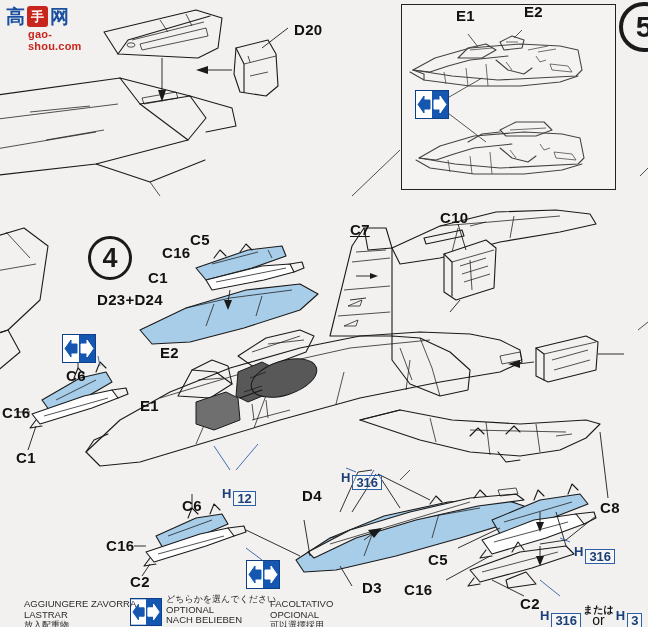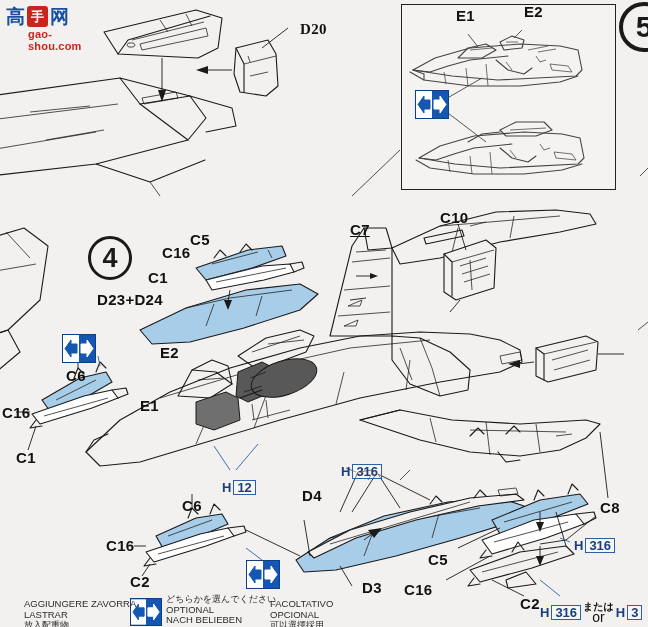--- a/index.html
+++ b/index.html
@@ -31,20 +31,21 @@
     font-family:"Liberation Sans",sans-serif;
     font-weight:bold;font-size:13px;
     color:#1b3f7a;white-space:nowrap;
   }
   .paint .bx{
     border:1.3px solid #2b5fa8;
     padding:0 3px;
     line-height:13px;
     display:inline-block;
     background:rgba(255,255,255,.35);
+    margin-top:11px;
   }
   .paint .ja{
     font-size:10px;font-weight:bold;color:#111;
     display:flex;flex-direction:column;align-items:center;line-height:10px;
   }
   .paint .ja .en{font-size:14px;font-weight:normal;}
 
   
   .optbadge{
     position:absolute;
@@ -478,21 +479,21 @@
 
   <div class="optbadge" style="left:130px;top:598px;width:30px;height:26px;">
     <svg width="30" height="26" viewBox="0 0 32 27">
       <rect x="0" y="0" width="16" height="27" fill="#ffffff"></rect>
       <rect x="16" y="0" width="16" height="27" fill="#1557b0"></rect>
       <path d="M14 9 L8 9 L8 5 L2 13.5 L8 22 L8 18 L14 18 Z" fill="#1557b0" stroke="#1557b0" stroke-width="1"></path>
       <path d="M18 9 L24 9 L24 5 L30 13.5 L24 22 L24 18 L18 18 Z" fill="#ffffff" stroke="#ffffff" stroke-width="1"></path>
     </svg>
   </div>
 
-  <div class="lbl" style="left:300px;top:22px;font-family:Liberation Serif, serif;">D20</div>
+  <div class="lbl" style="left:294px;top:22px;">D20</div>
 
   <div class="lbl" style="left:190px;top:232px;">C5</div>
   <div class="lbl" style="left:162px;top:245px;">C16</div>
   <div class="lbl" style="left:148px;top:270px;">C1</div>
   <div class="lbl" style="left:97px;top:292px;">D23+D24</div>
 
   <div class="lbl" style="left:160px;top:345px;">E2</div>
   <div class="lbl" style="left:140px;top:398px;">E1</div>
 
   <div class="lbl" style="left:350px;top:222px;text-decoration:underline;">C7</div>

